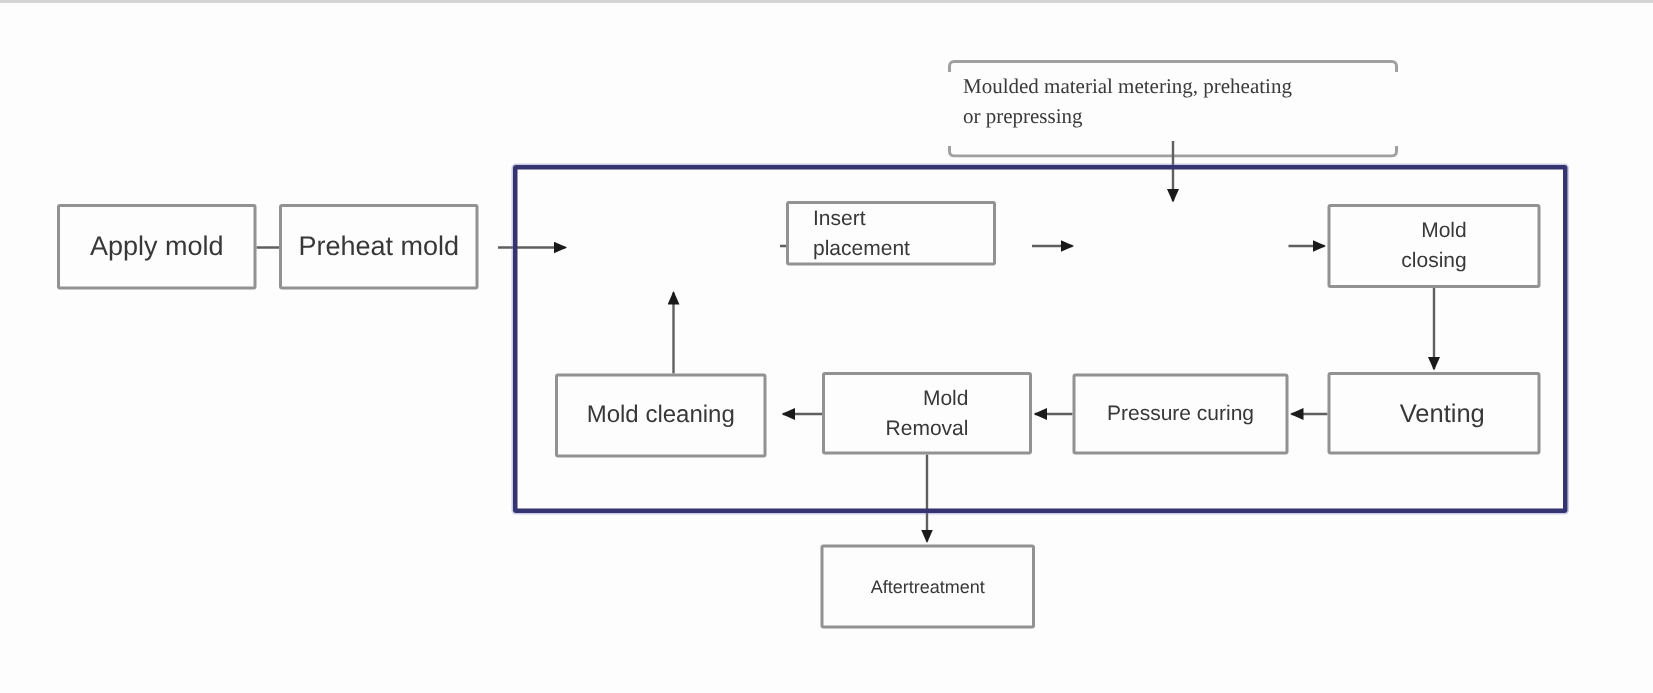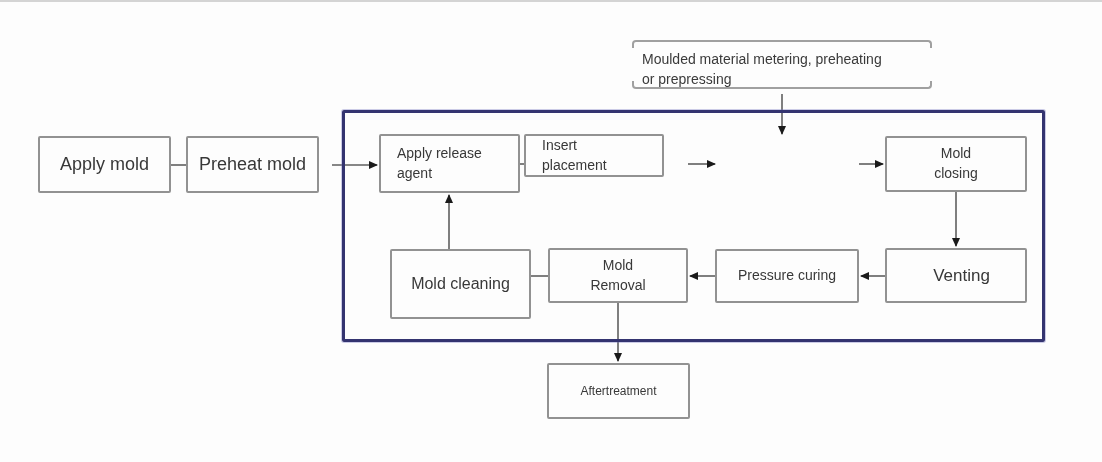--- a/index.html
+++ b/index.html
@@ -18,21 +18,21 @@
     position: absolute;
     left: 0; top: 0;
     width: 1102px; height: 2px;
     background: #d4d4d4;
   }
 
   
   .note {
     position: absolute;
     left: 632px; top: 40px;
-    width: 300px; height: 49px;
+    width: 300px; height: 65px; font-family: Liberation Serif, serif;
   }
   .bracket {
     position: absolute;
     left: 0; right: 0;
     height: 8px;
     border-left: 2px solid #a0a0a0;
     border-right: 2px solid #a0a0a0;
   }
   .bracket.top {
     top: 0;
@@ -82,32 +82,32 @@
     align-items: center;
     justify-content: center;
   }
   .node-label {
     white-space: pre-line;
     text-align: center;
     line-height: 1.4;
   }
   .node.flush-left { justify-content: flex-start; }
   .node.flush-left .node-label { text-align: left; padding-left: 16px; }
-  .node.center-left .node-label { text-align: center; }
+  .node.center-left .node-label { text-align: right; }
 
   .n-cold-mold        { left: 38px;  top: 136px; width: 133px; height: 57px; font-size: 18px; }
   .n-preheat-mold     { left: 186px; top: 136px; width: 133px; height: 57px; font-size: 18px; }
   .n-apply-release    { left: 379px; top: 134px; width: 141px; height: 59px; font-size: 14px; }
   .n-insert-placement { left: 524px; top: 134px; width: 140px; height: 43px; font-size: 14px; }
   .n-add-molding      { left: 717px; top: 136px; width: 142px; height: 56px; font-size: 14px; }
   .n-mold-closing     { left: 885px; top: 136px; width: 142px; height: 56px; font-size: 14px; }
   .n-venting          { left: 885px; top: 248px; width: 142px; height: 55px; font-size: 17px; padding-left: 11px; }
   .n-pressure-curing  { left: 715px; top: 249px; width: 144px; height: 54px; font-size: 14px; }
   .n-mold-removal     { left: 548px; top: 248px; width: 140px; height: 55px; font-size: 14px; }
-  .n-mold-cleaning    { left: 390px; top: 249px; width: 141px; height: 70px; font-size: 16px; }
+  .n-mold-cleaning    { left: 370px; top: 249px; width: 141px; height: 56px; font-size: 16px; }
   .n-aftertreatment   { left: 547px; top: 363px; width: 143px; height: 56px; font-size: 12px; align-items: center; }
 </style>
 </head>
 <body>
 
 <div class="canvas">
 
   <div class="top-rule"></div>
 
   <div class="note">
@@ -140,24 +140,20 @@
   <div class="process-frame"></div>
 
   <div class="node n-cold-mold">
     <span class="node-label">Apply mold</span>
   </div>
 
   <div class="node n-preheat-mold">
     <span class="node-label">Preheat mold</span>
   </div>
 
-  <div class="node n-apply-release flush-left">
-    <span class="node-label">Apply release
-agent</span>
-  </div>
 
   <div class="node n-insert-placement flush-left">
     <span class="node-label">Insert
 placement</span>
   </div>
 
 
   <div class="node n-mold-closing center-left">
     <span class="node-label">Mold
 closing</span>

